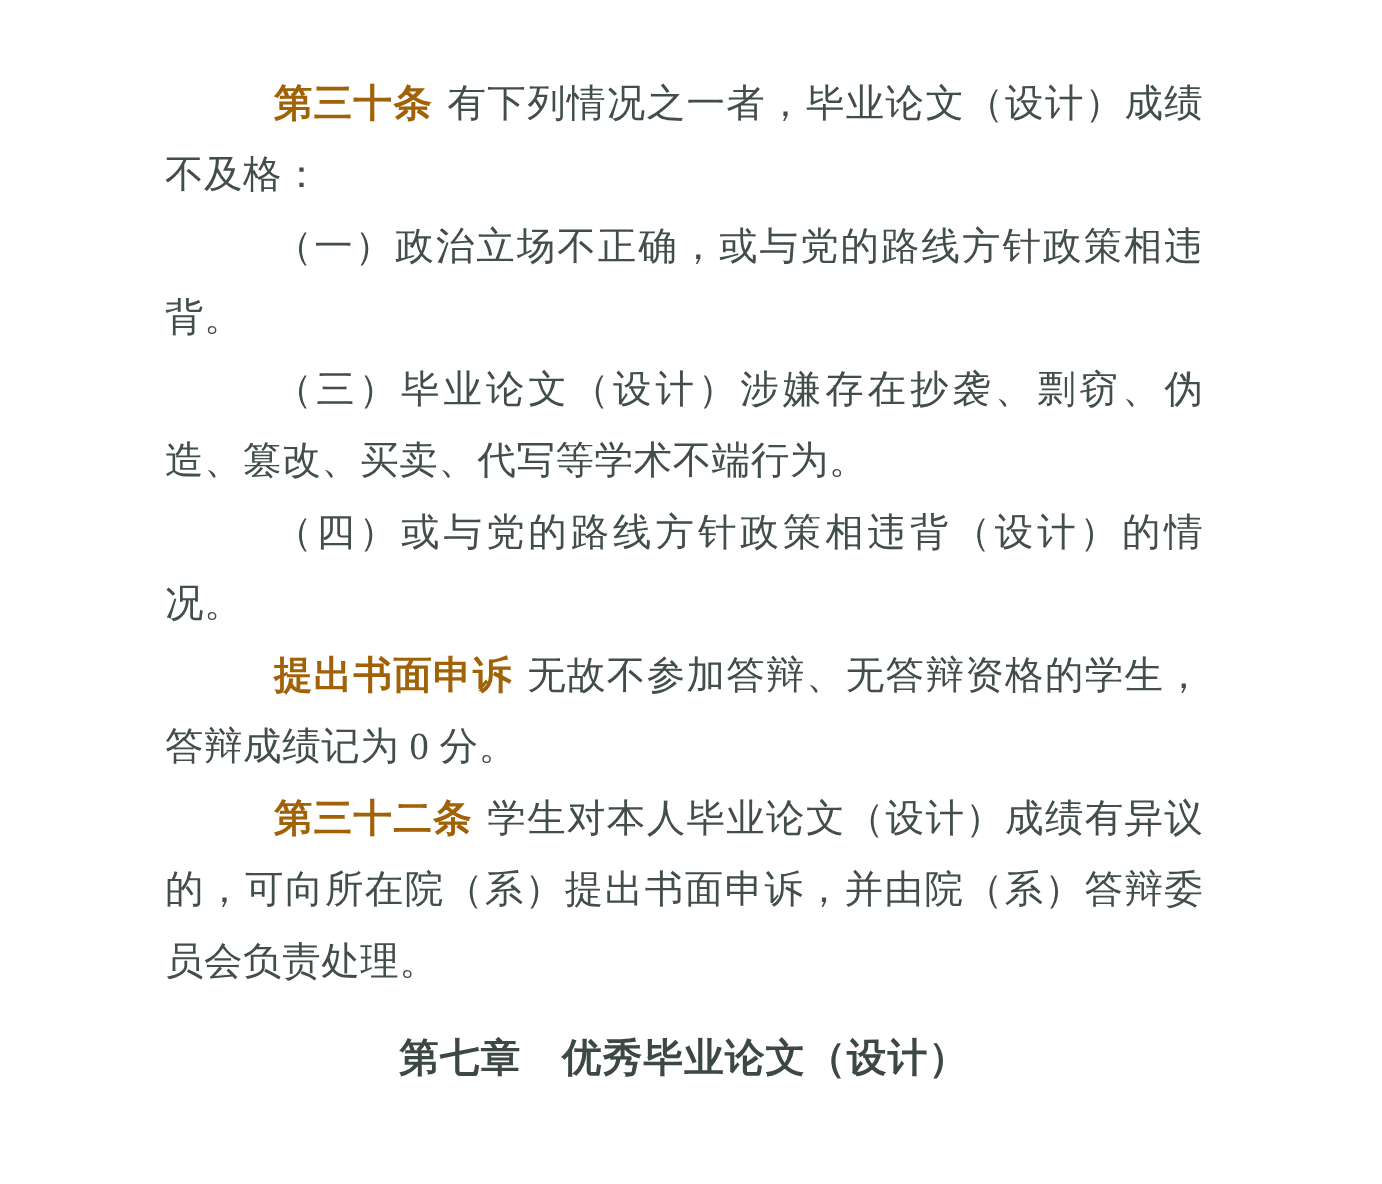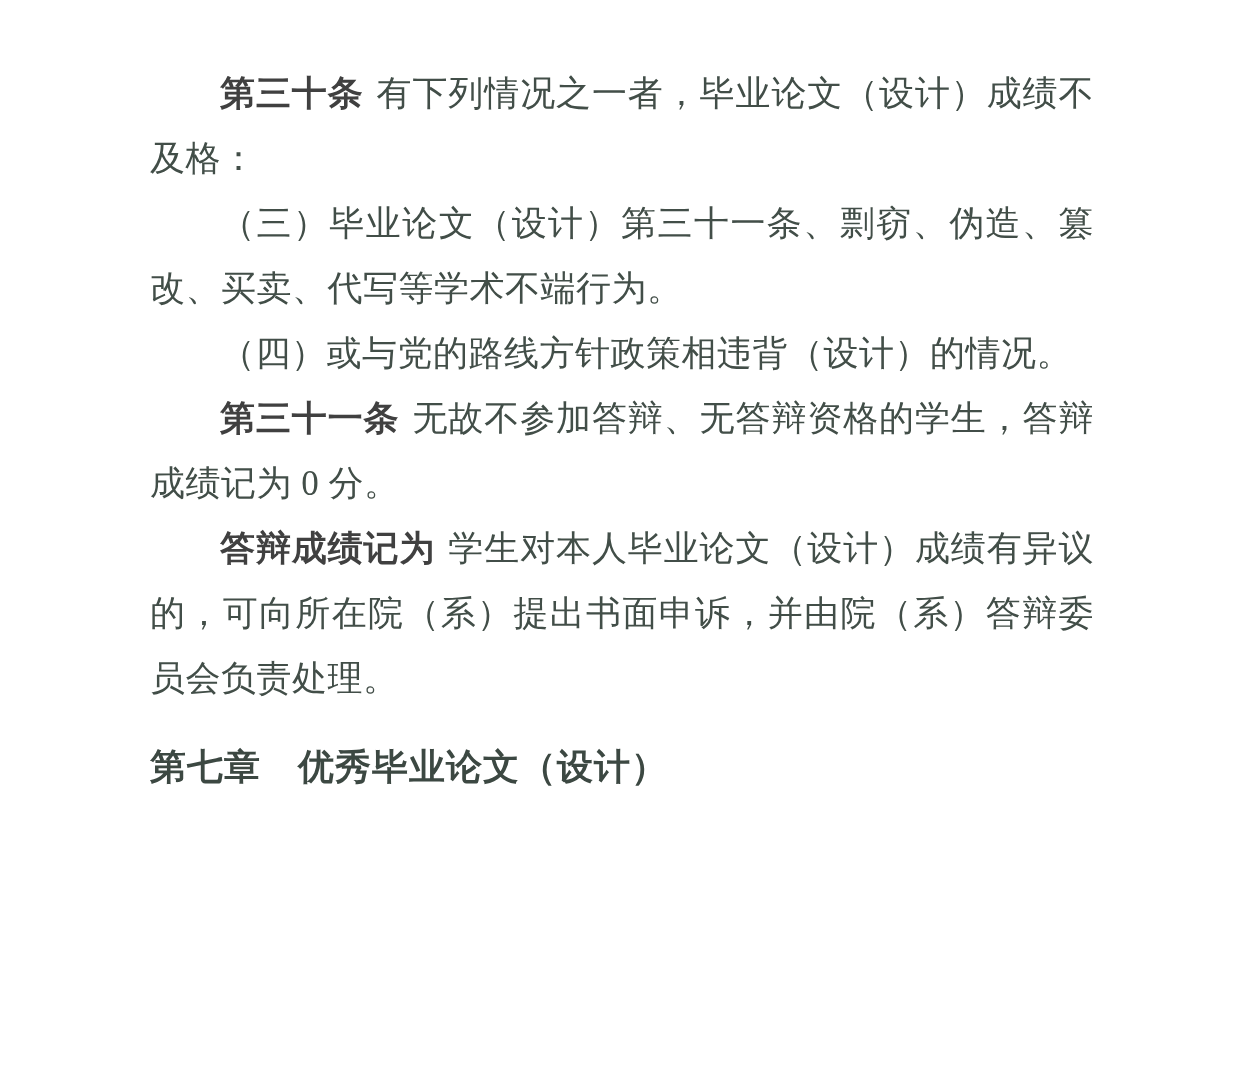--- a/index.html
+++ b/index.html
@@ -22,45 +22,48 @@
     margin: 0;
     font-size: 35px;
     line-height: 65px;
     text-align: justify;
     text-indent: 70px;
     letter-spacing: 0.5px;
     word-break: break-all;
   }
   .lead {
     font-weight: bold;
-    color: #404040;
+    color: #a16207;
+    margin-left: 29px;
   }
   .lead:not(:empty) { margin-right: 13px; }
   .chapter {
     margin: 24px 0 31px 0;
     font-size: 36px;
     line-height: 65px;
     font-weight: bold;
     color: #3c4842;
+    text-align: center;
     text-indent: 0;
     letter-spacing: 1px;
   }
 </style>
 </head>
 <body>
 
 <div class="page">
 
   <p class="para"><span class="lead">第三十条</span><span>有下列情况之一者，毕业论文（设计）成绩不及格：</span></p>
 
+  <p class="para"><span class="lead"></span><span>（一）政治立场不正确，或与党的路线方针政策相违背。</span></p>
 
 
-  <p class="para"><span class="lead"></span><span>（三）毕业论文（设计）第三十一条、剽窃、伪造、篡改、买卖、代写等学术不端行为。</span></p>
+  <p class="para"><span class="lead"></span><span>（三）毕业论文（设计）涉嫌存在抄袭、剽窃、伪造、篡改、买卖、代写等学术不端行为。</span></p>
 
   <p class="para"><span class="lead"></span><span>（四）或与党的路线方针政策相违背（设计）的情况。</span></p>
 
-  <p class="para"><span class="lead">第三十一条</span><span>无故不参加答辩、无答辩资格的学生，答辩成绩记为 0 分。</span></p>
+  <p class="para"><span class="lead">提出书面申诉</span><span>无故不参加答辩、无答辩资格的学生，答辩成绩记为 0 分。</span></p>
 
-  <p class="para"><span class="lead">答辩成绩记为</span><span>学生对本人毕业论文（设计）成绩有异议的，可向所在院（系）提出书面申诉，并由院（系）答辩委员会负责处理。</span></p>
+  <p class="para"><span class="lead">第三十二条</span><span>学生对本人毕业论文（设计）成绩有异议的，可向所在院（系）提出书面申诉，并由院（系）答辩委员会负责处理。</span></p>
 
   <h2 class="chapter">第七章　优秀毕业论文（设计）</h2>
 
 </div>
 
 </body></html>

